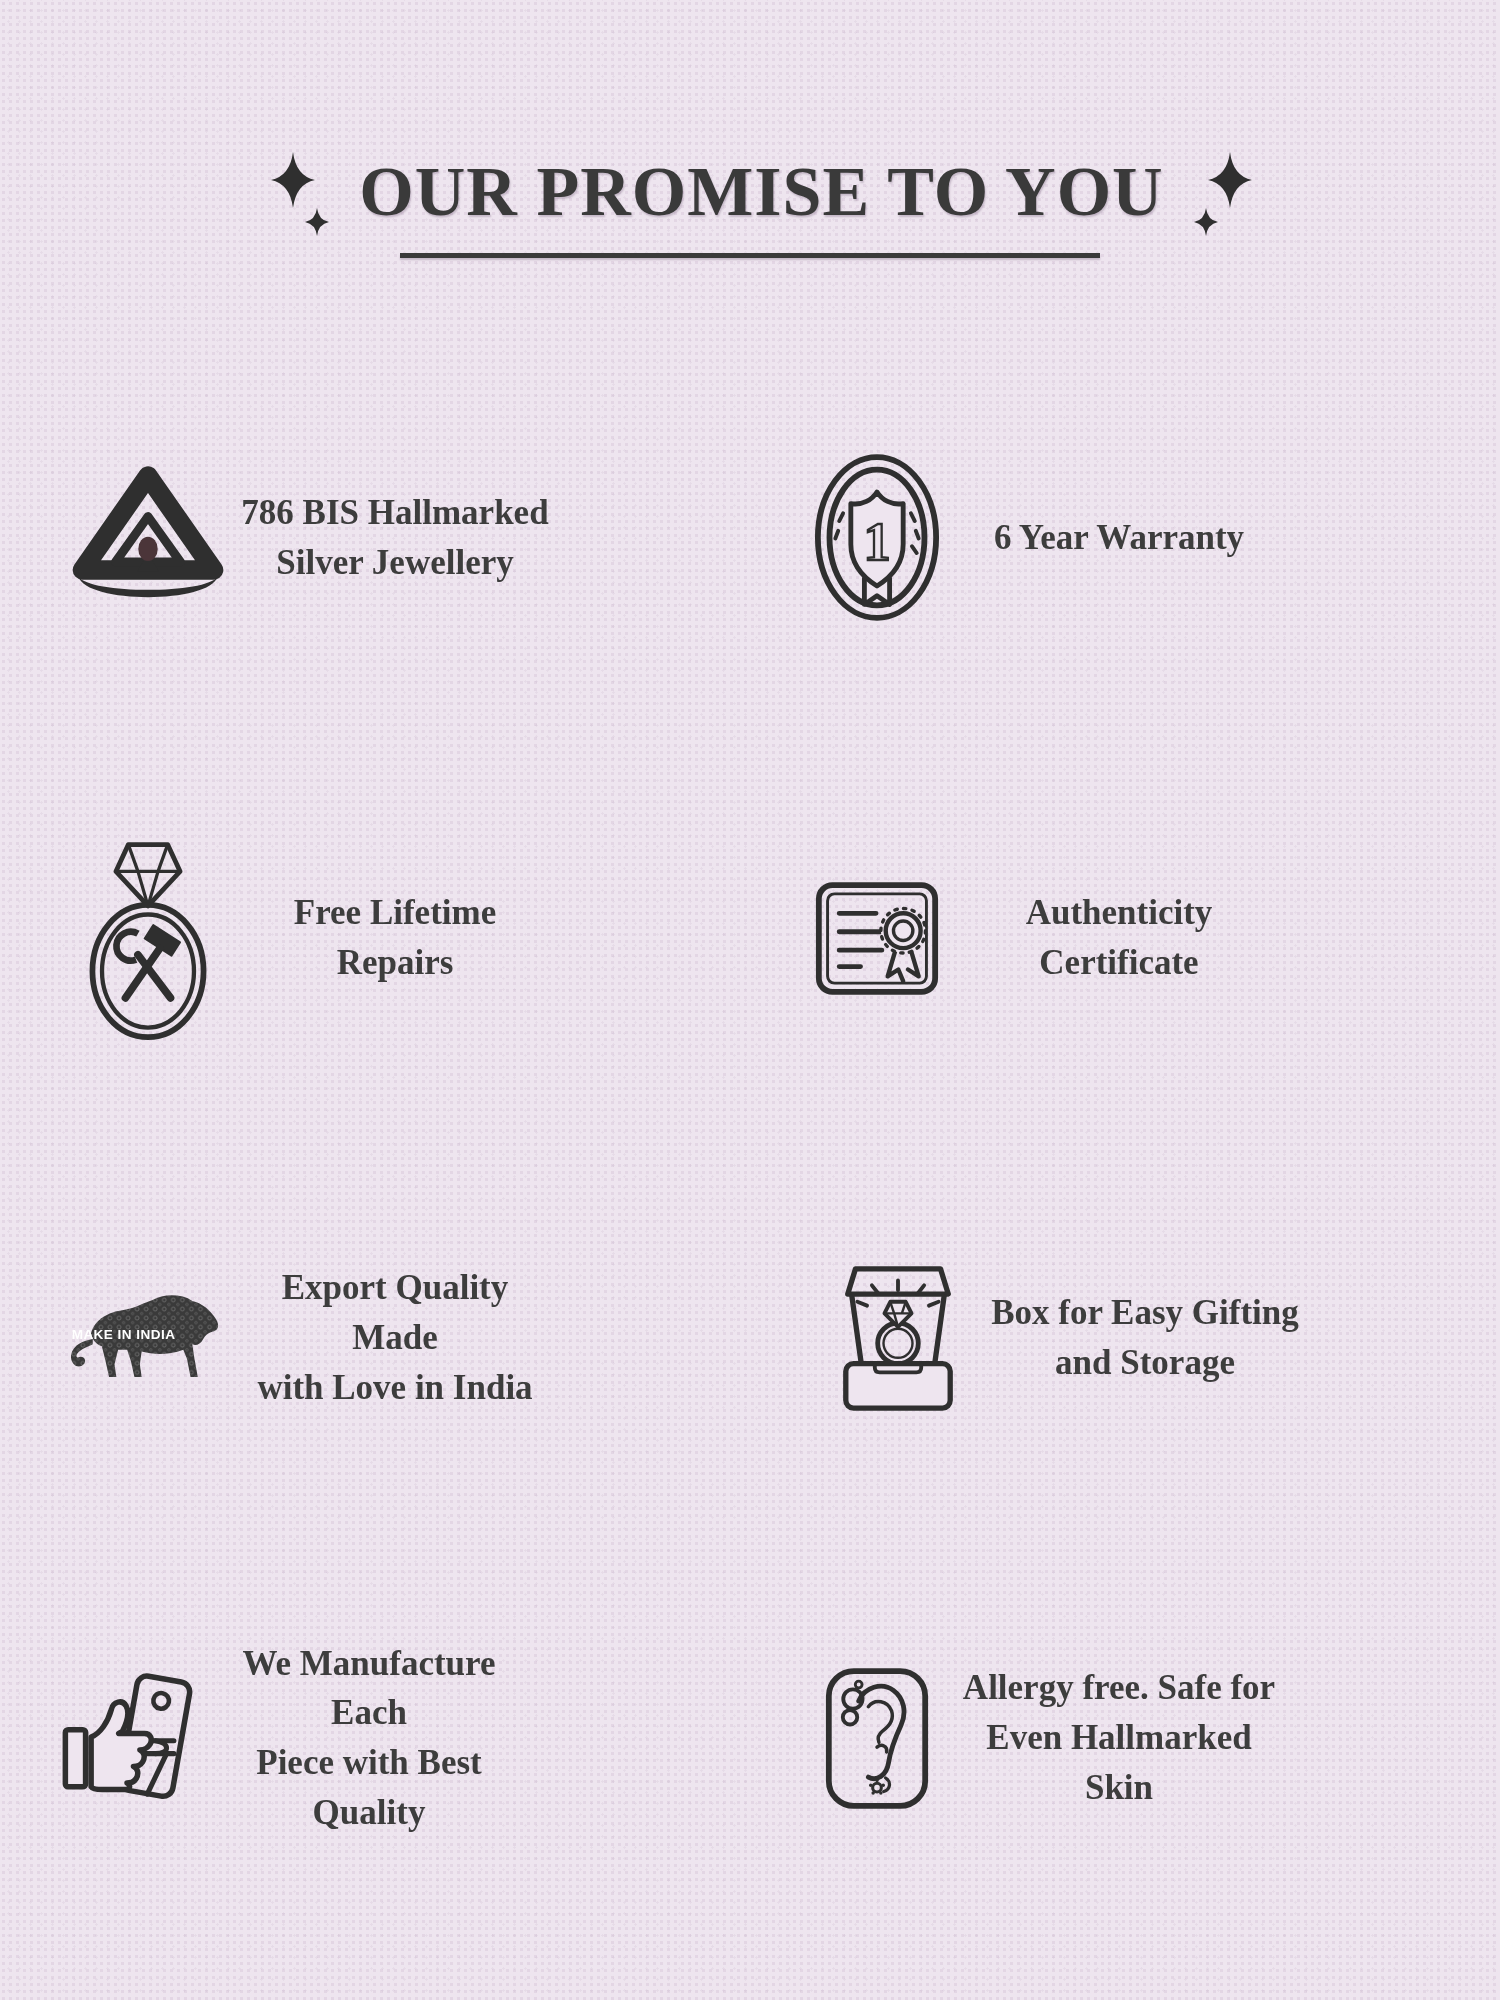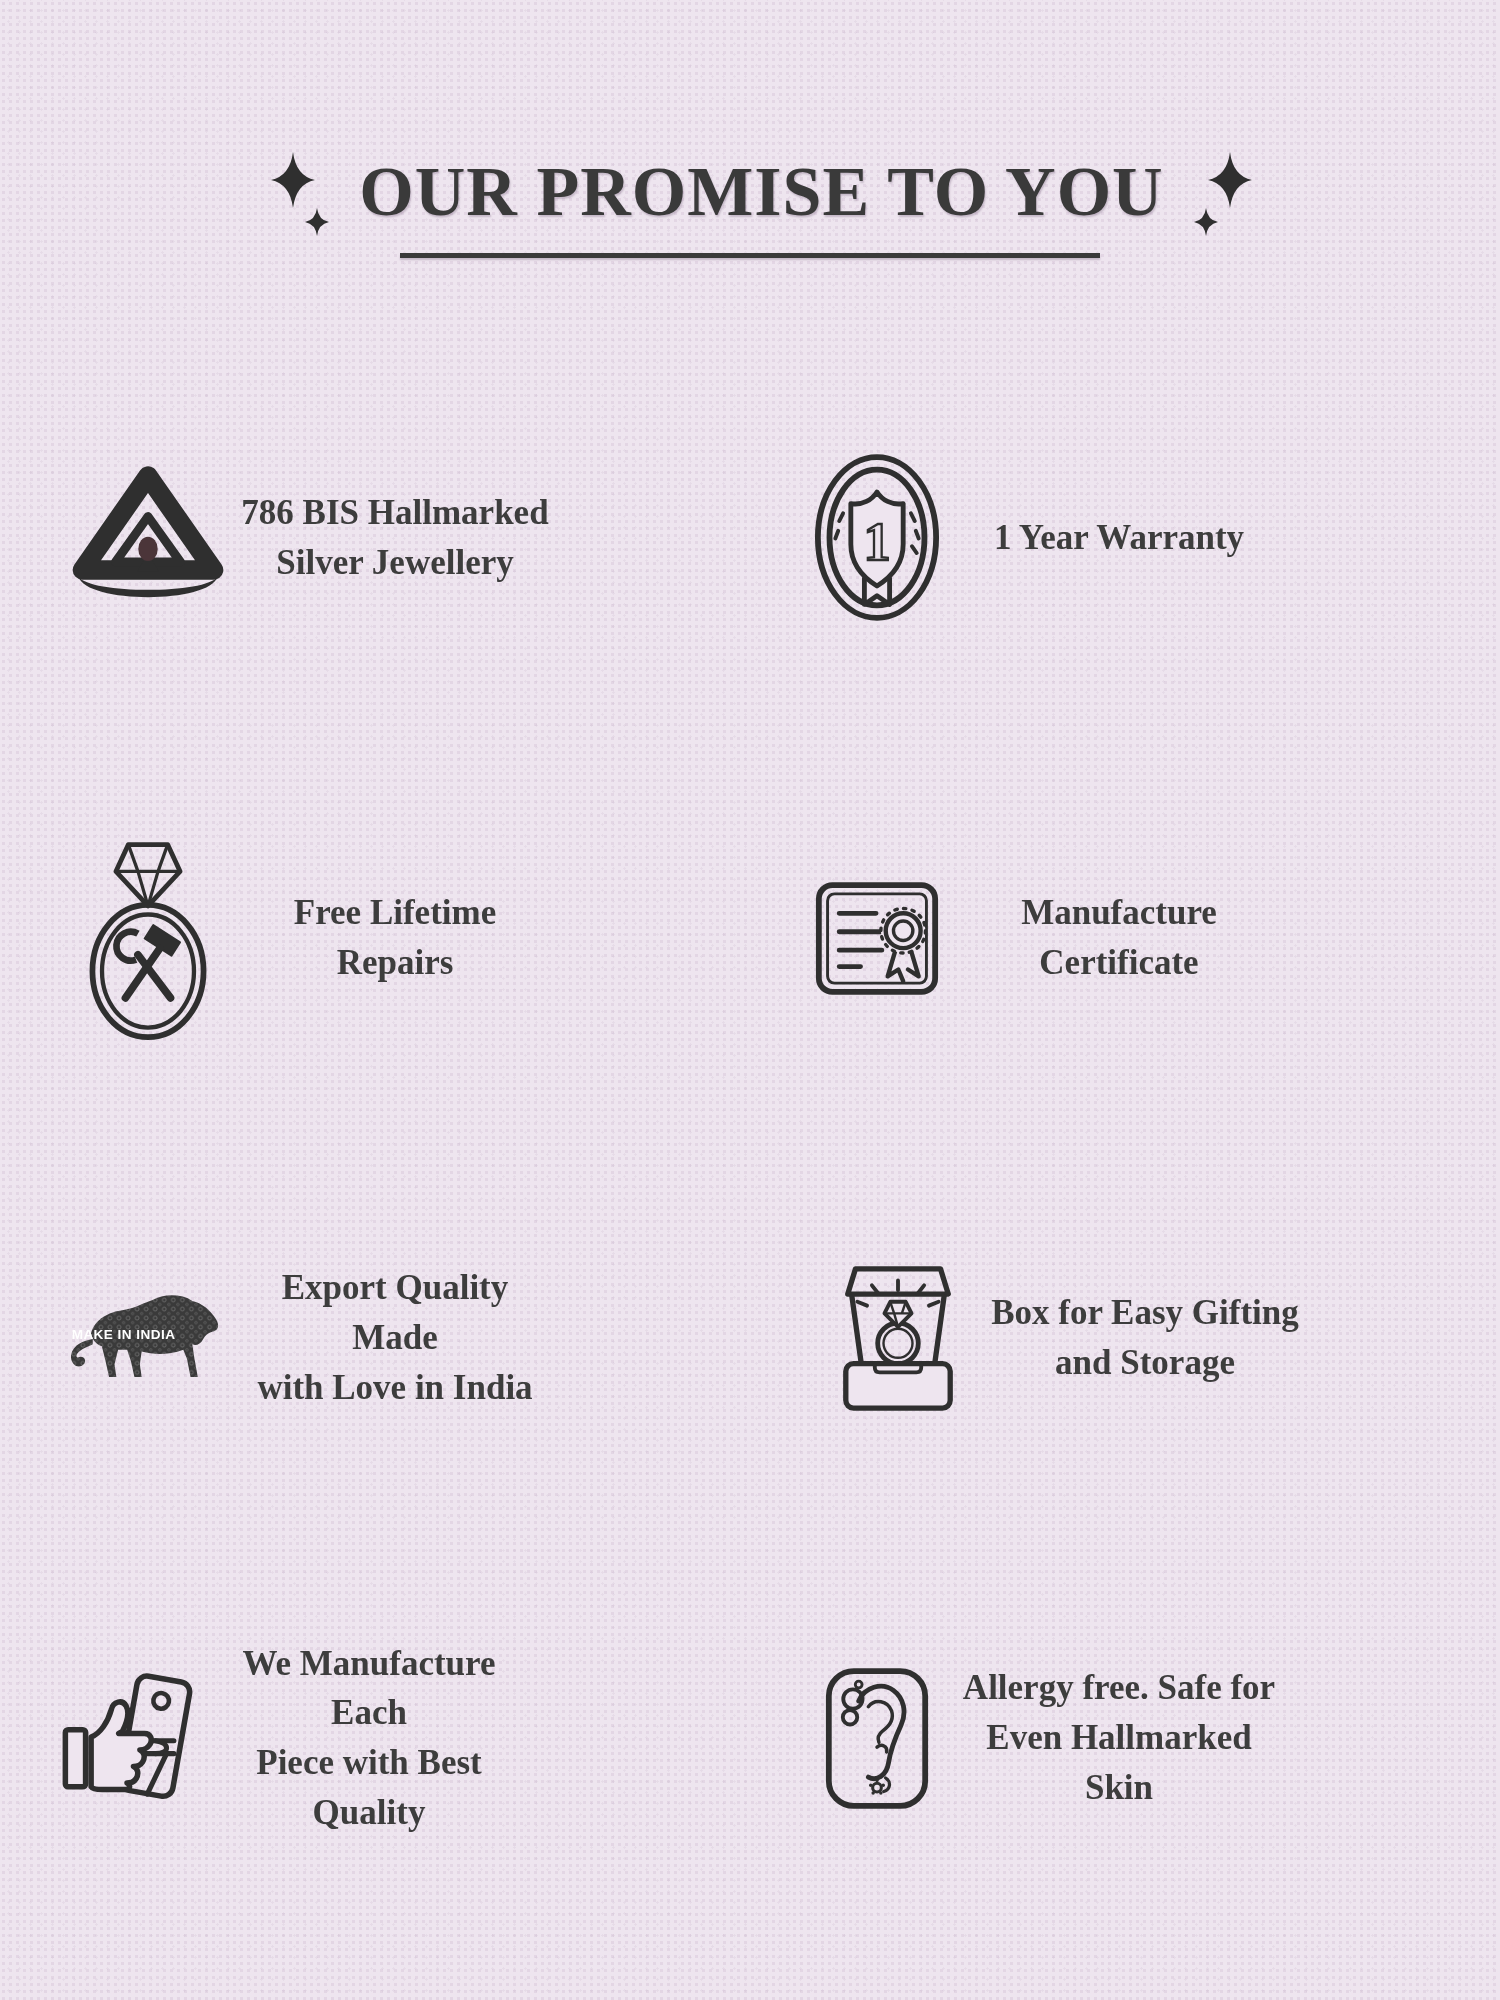--- a/index.html
+++ b/index.html
@@ -89,21 +89,21 @@
       <div class="icon-box">
         <svg width="126" height="170" viewBox="0 0 130 175">
           <ellipse cx="65" cy="87" rx="61" ry="83" fill="none" stroke="#2F2F2F" stroke-width="6"></ellipse>
           <ellipse cx="65" cy="87" rx="49" ry="70" fill="none" stroke="#2F2F2F" stroke-width="6"></ellipse>
           <path d="M52 128 L52 156 L65 147 L78 156 L78 128" fill="#EEE5EF" stroke="#2F2F2F" stroke-width="5" stroke-linejoin="round"></path>
           <path d="M38 52 C50 54 60 48 65 40 C70 48 80 54 92 52 L92 94 C92 116 78 129 65 137 C52 129 38 116 38 94 Z" fill="#EEE5EF" stroke="#2F2F2F" stroke-width="5" stroke-linejoin="round"></path>
           <text x="65" y="110" text-anchor="middle" font-family="'Liberation Serif',serif" font-weight="700" font-size="56" fill="none" stroke="#2F2F2F" stroke-width="2.4">1</text>
           <path d="M30 62 L26 70 M25 80 L22 88 M100 62 L104 70 M105 80 L108 88 M101 96 L106 103" stroke="#2F2F2F" stroke-width="4" stroke-linecap="round" fill="none"></path>
         </svg>
       </div>
-      <div class="label">1 Year Warranty</div>
+      <div class="label">6 Year Warranty</div>
     </div>
 
     <div class="cell left">
       <div class="icon-box">
         <svg width="140" height="206" viewBox="0 0 145 215">
           <path d="M52 10 L93 10 L106 38 L72.5 74 L39 38 Z" fill="none" stroke="#2F2F2F" stroke-width="5" stroke-linejoin="round"></path>
           <path d="M39 38 L106 38 M52 10 L62 38 M93 10 L83 38 M62 38 L72.5 74 M83 38 L72.5 74" fill="none" stroke="#2F2F2F" stroke-width="3.4"></path>
           <ellipse cx="72.5" cy="142" rx="58" ry="69" fill="none" stroke="#2F2F2F" stroke-width="6"></ellipse>
           <ellipse cx="72.5" cy="142" rx="48" ry="59" fill="none" stroke="#2F2F2F" stroke-width="4.5"></ellipse>
           <path d="M62 103 A15 15 0 1 0 60 130" fill="none" stroke="#2F2F2F" stroke-width="7"></path>
@@ -120,21 +120,21 @@
         <svg width="126" height="117" viewBox="0 0 130 120">
           <rect x="5" y="5" width="120" height="110" rx="14" fill="none" stroke="#2F2F2F" stroke-width="6"></rect>
           <rect x="14" y="14" width="102" height="92" rx="7" fill="none" stroke="#2F2F2F" stroke-width="3"></rect>
           <path d="M26 34 H64 M26 53 H70 M26 72 H70 M26 89 H48" stroke="#2F2F2F" stroke-width="5" stroke-linecap="round" fill="none"></path>
           <path d="M85 69 L76 99 L87 92 L92 104 M99 69 L108 99 L97 92" stroke="#2F2F2F" stroke-width="4.5" stroke-linecap="round" stroke-linejoin="round" fill="#EEE5EF"></path>
           <circle cx="92" cy="52" r="23" fill="#EEE5EF" stroke="#2F2F2F" stroke-width="3.5" stroke-dasharray="2.5 6.5" stroke-linecap="round"></circle>
           <circle cx="92" cy="52" r="18" fill="#EEE5EF" stroke="#2F2F2F" stroke-width="4.5"></circle>
           <circle cx="92" cy="52" r="10" fill="none" stroke="#2F2F2F" stroke-width="3.5"></circle>
         </svg>
       </div>
-      <div class="label">Manufacture Certificate</div>
+      <div class="label">Authenticity Certificate</div>
     </div>
 
     <div class="cell left">
       <div class="icon-box">
         <svg width="172" height="100" viewBox="0 0 190 110">
           <defs>
             <pattern id="lionTex" width="10" height="10" patternUnits="userSpaceOnUse">
               <rect width="10" height="10" fill="#3A3A3A"></rect>
               <circle cx="3" cy="3" r="2.1" fill="none" stroke="#777" stroke-width="0.8"></circle>
               <circle cx="8" cy="8" r="1.4" fill="none" stroke="#666" stroke-width="0.7"></circle>

